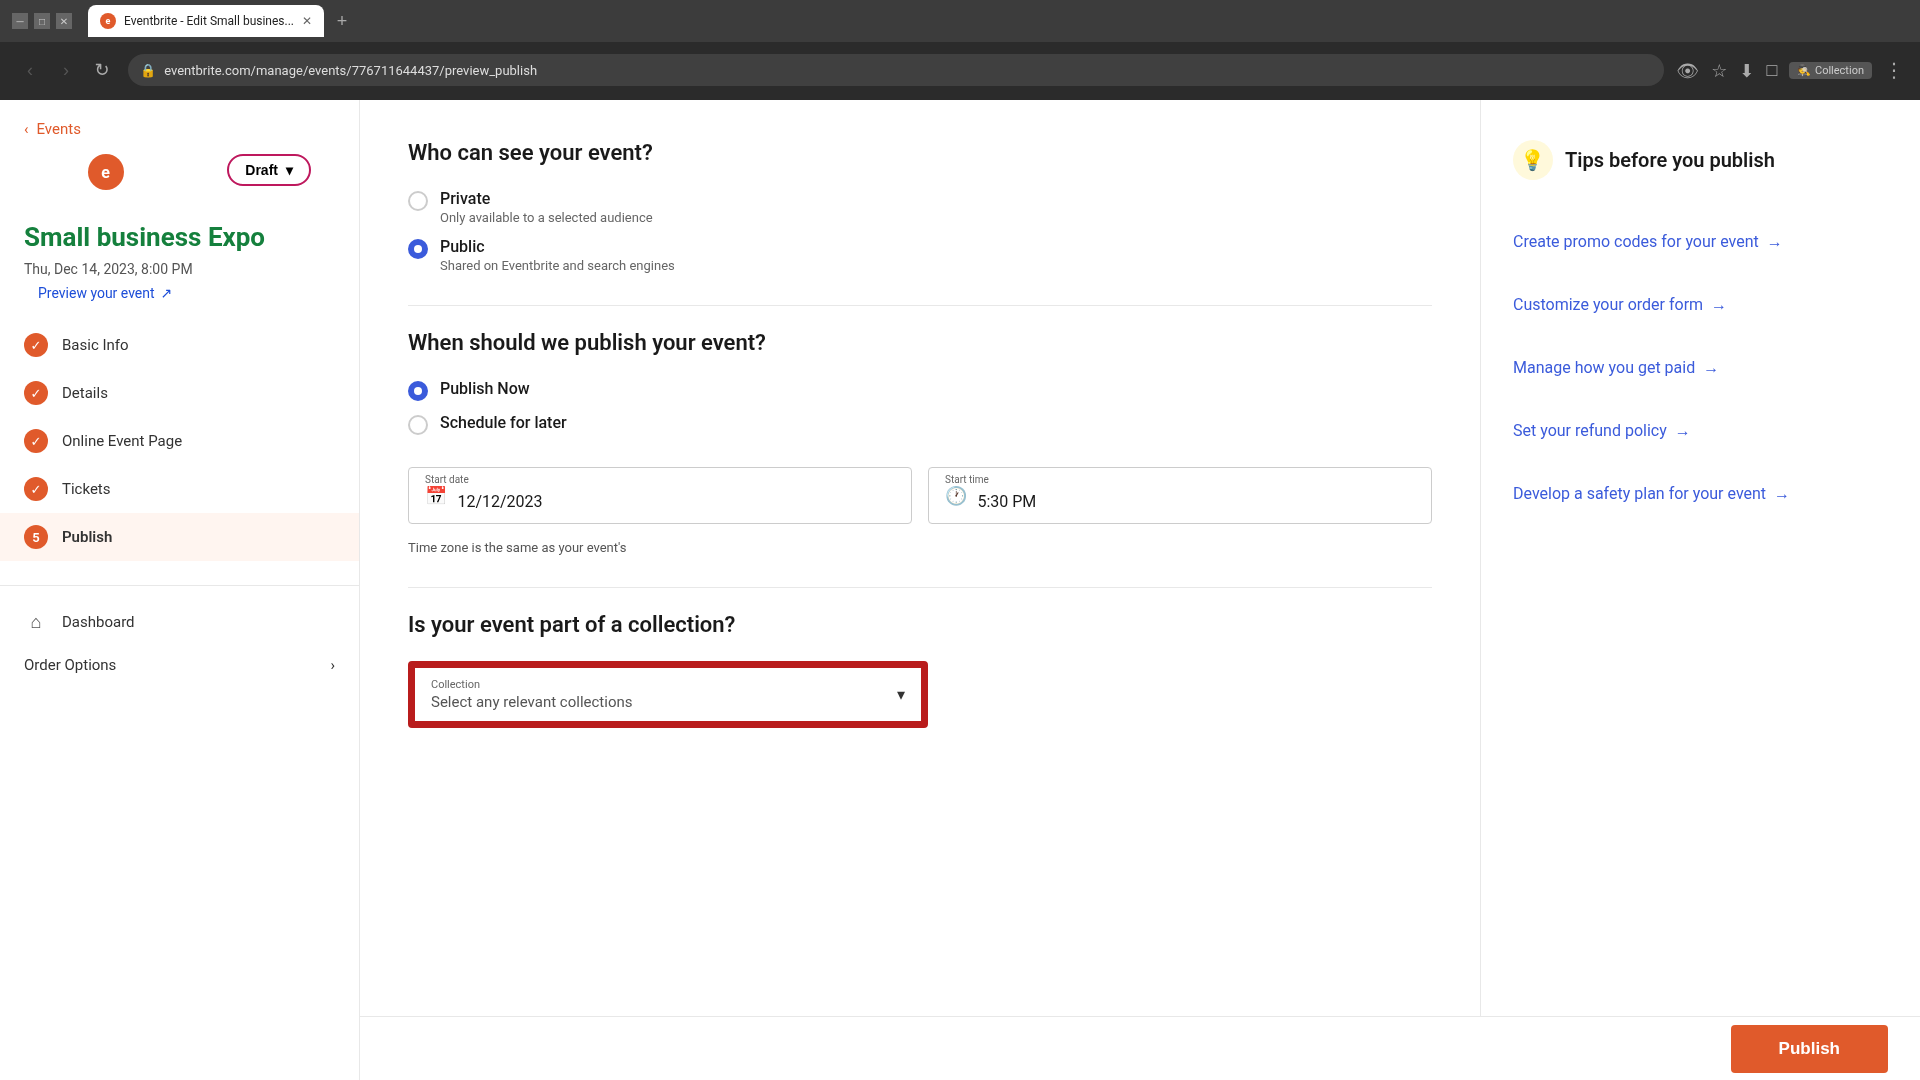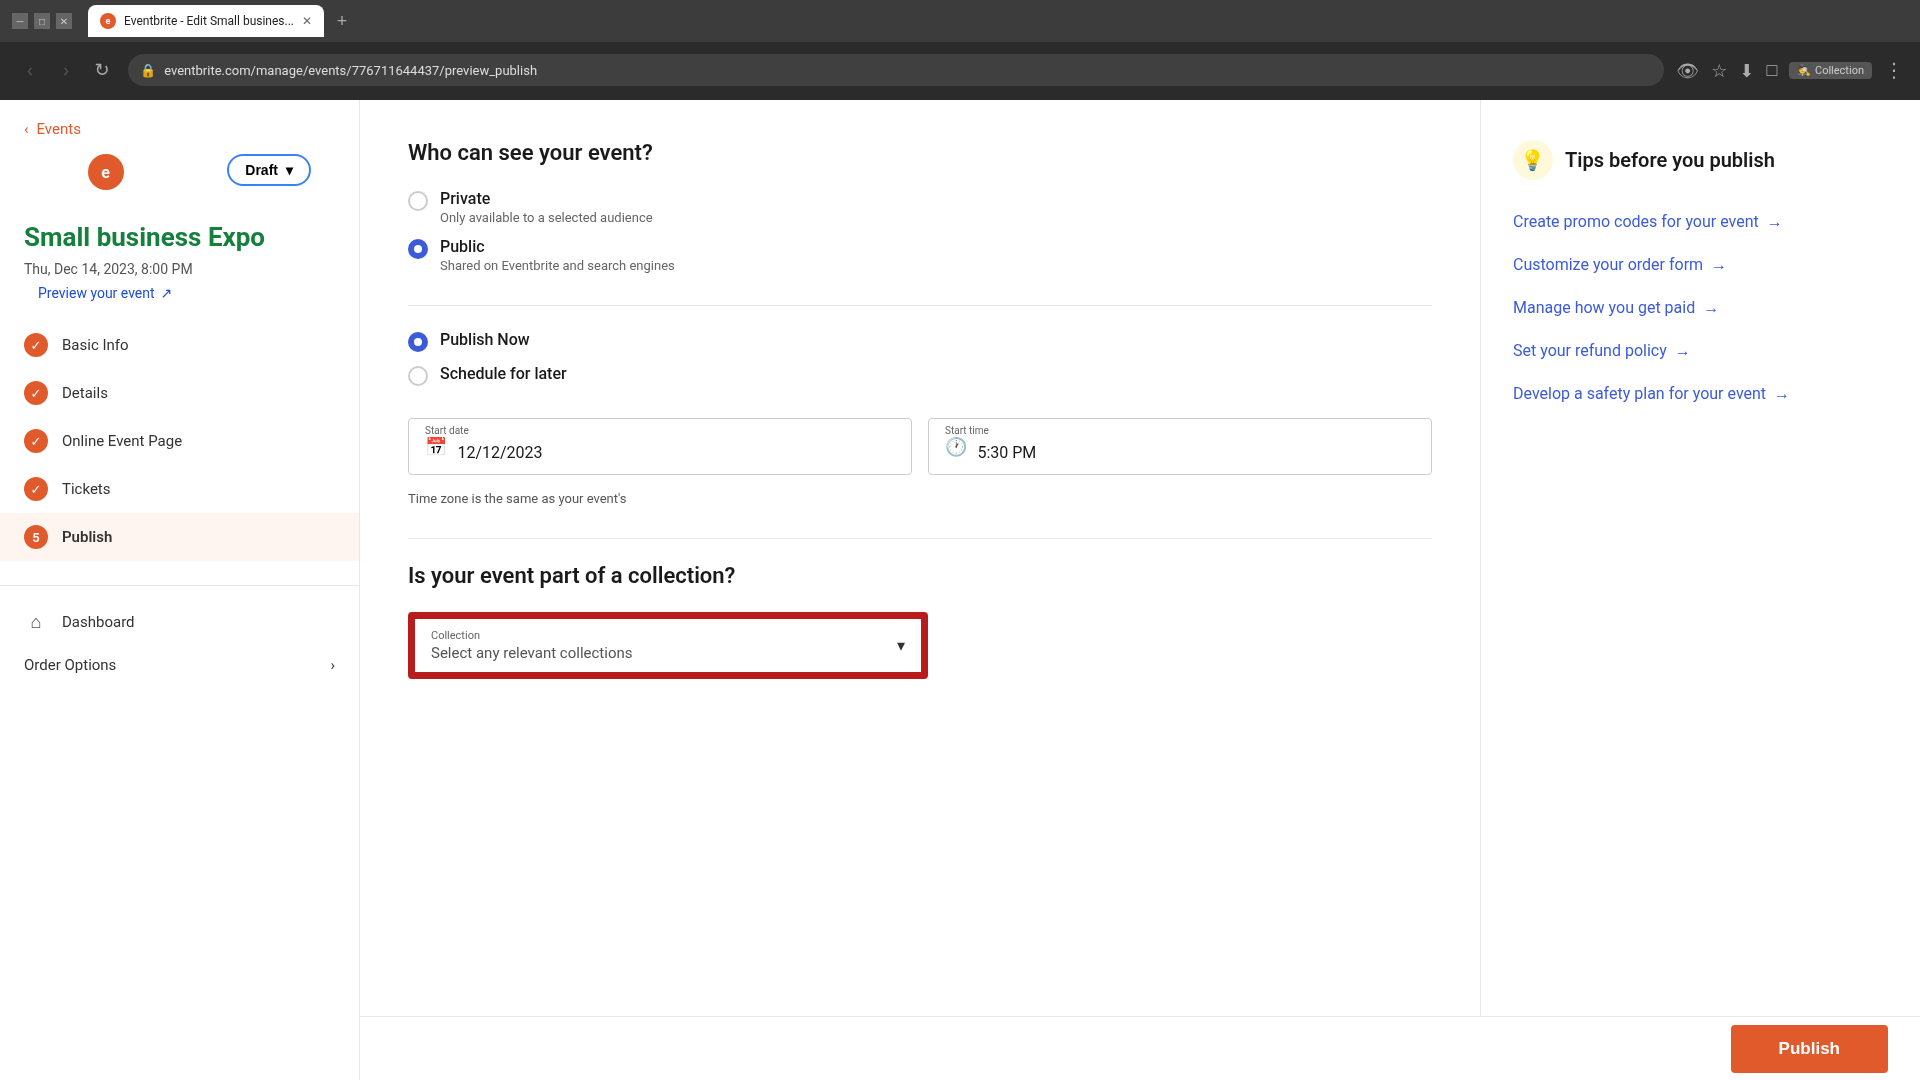--- a/index.html
+++ b/index.html
@@ -141,21 +141,21 @@
       display: flex;
       align-items: center;
       gap: 8px;
       padding: 0 24px 16px;
       color: #e05a2b;
       font-size: 15px;
       cursor: pointer;
     }
     .draft-btn {
       margin: 0 24px 20px;
-      border: 2px solid #3b82f6;
+      border: 2px solid #be185d;
       border-radius: 20px;
       padding: 6px 16px;
       background: #fff;
       cursor: pointer;
       display: flex;
       align-items: center;
       gap: 8px;
       font-size: 14px;
       font-weight: 600;
       width: fit-content;
@@ -384,20 +384,21 @@
       gap: 24px;
     }
     .tip-item {
       color: #3b5bdb;
       font-size: 16px;
       display: flex;
       align-items: flex-start;
       gap: 8px;
       cursor: pointer;
       text-decoration: none;
+      margin-top: 20px;
     }
 
     
     .bottom-bar {
       position: fixed;
       bottom: 0;
       right: 0;
       left: 360px;
       height: 64px;
       background: #fff;
@@ -545,20 +546,21 @@
             <div class="radio-label">Public</div>
             <div class="radio-desc">Shared on Eventbrite and search engines</div>
           </div>
         </div>
       </div>
     </div>
 
     <div class="section-divider"></div>
 
     <div>
+      <div class="section-title">When should we publish your event?</div>
       <div class="radio-group">
         <div class="radio-option">
           <div class="radio-circle selected">
             <div></div>
           </div>
           <div class="radio-label">Publish Now</div>
         </div>
         <div class="radio-option">
           <div class="radio-circle"></div>
           <div class="radio-label">Schedule for later</div>

